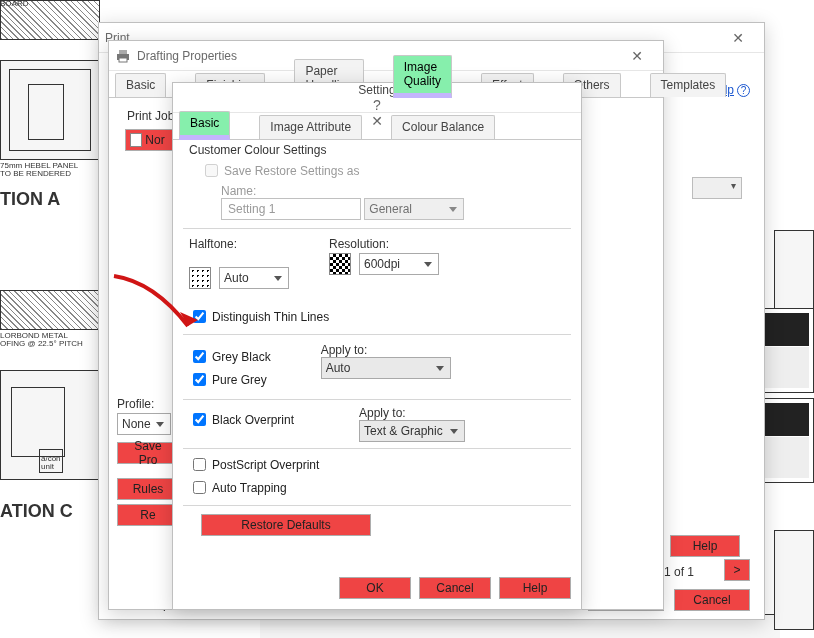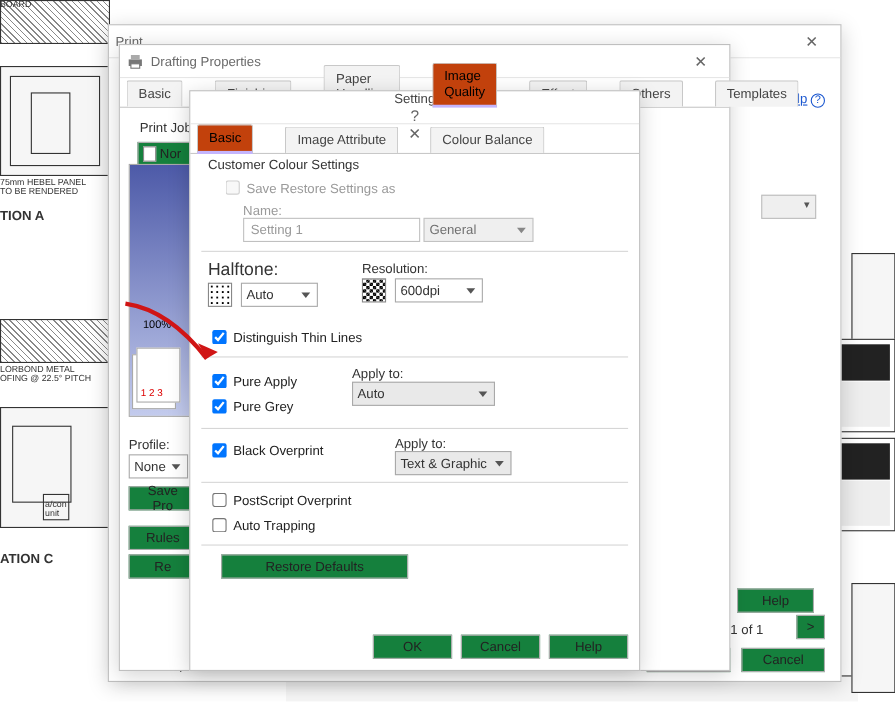--- a/index.html
+++ b/index.html
@@ -3,21 +3,21 @@
 <meta charset="utf-8">
 <style>
   * { box-sizing: border-box; font-family: "Segoe UI", Tahoma, sans-serif; }
   body { margin:0; width:814px; height:638px; background:#fff; position:relative; overflow:hidden; font-size:12px; color:#333; }
 
   
   .bg-layer { position:absolute; inset:0; background:#fff; overflow:hidden; }
   .bg-fragment { position:absolute; border:1px solid #333; background:#f6f6f6; }
   .hatch { background:repeating-linear-gradient(45deg,#888 0,#888 1px,transparent 1px,transparent 4px); }
   .bg-label { position:absolute; font-size:8px; color:#333; font-family:Arial; line-height:1.05; }
-  .bg-label.big { font-size:12px; font-weight:bold; }
+  .bg-label.big { font-size:18px; font-weight:bold; }
 
   
   .win { position:absolute; background:#fff; border:1px solid #bfbfbf; box-shadow:0 4px 18px rgba(0,0,0,.18); }
   .titlebar { height:30px; display:flex; align-items:center; padding:0 6px; font-size:12px; color:#6a6a6a; border-bottom:1px solid #e6e6e6; }
   .titlebar .title-icon { width:16px; height:16px; margin-right:6px; display:inline-flex; align-items:center; justify-content:center; }
   .titlebar .spacer { flex:1; }
   .titlebar .wbtn { width:40px; height:28px; display:flex; align-items:center; justify-content:center; color:#666; font-size:14px; cursor:pointer; }
 
   
   #w-print { left:98px; top:22px; width:667px; height:598px; }
@@ -31,28 +31,28 @@
 
   .scrollbar { position:absolute; width:16px; height:300px; background:#efefef; border:1px solid #d0d0d0; }
   .scroll-btn { width:100%; height:16px; display:flex; align-items:center; justify-content:center; font-size:9px; color:#555; background:#f5f5f5; }
   .scroll-thumb { position:absolute; left:1px; right:1px; top:16px; height:40px; background:#c8c8c8; }
 
   
   #w-draft { left:108px; top:40px; width:556px; height:570px; }
 
   .tabrow { display:flex; height:25px; align-items:flex-end; border-bottom:1px solid #c8c8c8; padding:0 6px; margin-top:2px;gap:30px; }
   .tab { padding:4px 10px 5px; border:1px solid #c8c8c8; border-bottom:none; margin-right:-1px; background:#f3f3f3; font-size:12px; color:#444; border-top-left-radius:2px; border-top-right-radius:2px; cursor:pointer; position:relative; }
-  .tab.active { background:#c2410c; color:#000; z-index:2; border-bottom:3px solid #c4b5fd; margin-bottom:-1px; }
+  .tab.active { background:#86efac; color:#000; z-index:2; border-bottom:5px solid #c4b5fd; margin-bottom:-1px; }
 
   .section-label { font-size:12px; color:#333; margin:6px 0 2px 10px; display:inline-block; }
   .combo { height:22px; border:1px solid #a9a9a9; background:#e9e9e9; font-size:12px; padding:2px 4px; position:relative; display:inline-flex; align-items:center; }
   .combo::after { content:""; position:absolute; right:6px; top:50%; margin-top:-2px; border-left:4px solid transparent; border-right:4px solid transparent; border-top:5px solid #555; }
   .combo.light { background:#fff; }
 
-  .btn { height:22px; border:1px solid #adadad; background:#15803d; padding:0 12px; font-size:12px; color:#222; cursor:pointer; display:inline-flex; align-items:center; justify-content:center; }
+  .btn { height:22px; border:1px solid #adadad; background:#ef4444; padding:0 12px; font-size:12px; color:#222; cursor:pointer; display:inline-flex; align-items:center; justify-content:center; }
 
   .panel { position:absolute; }
 
   
   .preview { position:absolute; left:8px; top:30px; width:58px; height:230px; border:1px solid #a9a9a9; background:linear-gradient(180deg,#4d5aa8,#c3cbed); }
   .preview-page { position:absolute; left:6px; bottom:12px; width:40px; height:50px; background:#fff; border:1px solid #aaa; }
   .preview-page2 { position:absolute; left:2px; bottom:6px; width:40px; height:50px; background:#fff; border:1px solid #aaa; }
   .preview-100 { position:absolute; left:12px; top:140px; color:#000; font-size:10px; }
   .preview-123 { position:absolute; left:10px; bottom:16px; font-size:9px; color:#d00; }
 
@@ -187,26 +187,20 @@
   </div>
 
   <div class="panel" style="left:8px;top:62px;">
     <span class="section-label">Print Job:</span><br>
     <button class="btn" style="width:52px;margin:4px 0 0 8px;text-align:left;padding-left:20px;position:relative;">
       <span style="position:absolute;left:4px;top:3px;width:12px;height:14px;border:1px solid #888;background:#fff;"></span>
       <span>Nor</span>
     </button>
   </div>
 
-  <div class="preview" style="top:108px;">
-    <span class="preview-100">100%</span>
-    <div class="preview-page2"></div>
-    <div class="preview-page"></div>
-    <span class="preview-123">1 2 3</span>
-  </div>
 
   <div class="draft-side" style="top:350px;">
     <span class="section-label" style="margin-left:0;">Profile:</span>
     <div class="combo light side-btn" style="width:54px;">
         <span>None</span>
       </div>
     <button class="btn side-btn">Save Pro</button>
     <div style="height:10px"></div>
     <button class="btn side-btn">Rules</button>
     <button class="btn side-btn">Re</button>
@@ -229,32 +223,32 @@
 
   <div class="setting-body">
     <div class="group-title">Customer Colour Settings</div>
     <div class="indent">
       <label class="chk disabled">
         <input type="checkbox" disabled="" style=""> 
           <span>Save Restore Settings as</span>
       </label>
       <div style="margin-left:20px;">
         <div class="lbl-disabled">Name:</div>
-        <input class="text-input" style="width: 161px;" disabled="" value="Setting 1">
+        <input class="text-input" style="width: 140px;" disabled="" value="Setting 1">
         <div class="combo" style="width:100px;opacity:.7;">
             <span>General</span>
           </div>
       </div>
     </div>
 
     <hr class="hr">
 
     <div class="row" style="gap:40px;align-items:flex-start;margin-left:6px;">
       <div>
-        <div style="font-size:16px;margin-bottom:2px;">Halftone:</div>
+        <div style="font-size:12px;margin-bottom:16px;">Halftone:</div>
         <div class="row">
           <span class="pattern-box pattern-dots"></span>
           <div class="combo light" style="width:70px;">
               <span>Auto</span>
             </div>
         </div>
       </div>
       <div>
         <div style="font-size:12px;margin-bottom:2px;">Resolution:</div>
         <div class="row">
@@ -270,21 +264,21 @@
     <label class="chk" style="margin-left:6px;">
       <input type="checkbox" checked="" style="">
         <span>Distinguish Thin Lines</span>
     </label>
     <hr class="hr">
 
     <div class="row" style="align-items:flex-start;margin-left:6px;gap:50px;">
       <div>
         <label class="chk">
             <input type="checkbox" checked="" style="">
-            <span>Pure Apply</span>
+            <span>Grey Black</span>
           </label>
         <label class="chk">
             <input type="checkbox" checked="" style="">
             <span>Pure Grey</span>
           </label>
       </div>
       <div>
         <div style="font-size:12px;">Apply to:</div>
         <div class="combo" style="width:130px;">
             <span>Auto</span>

